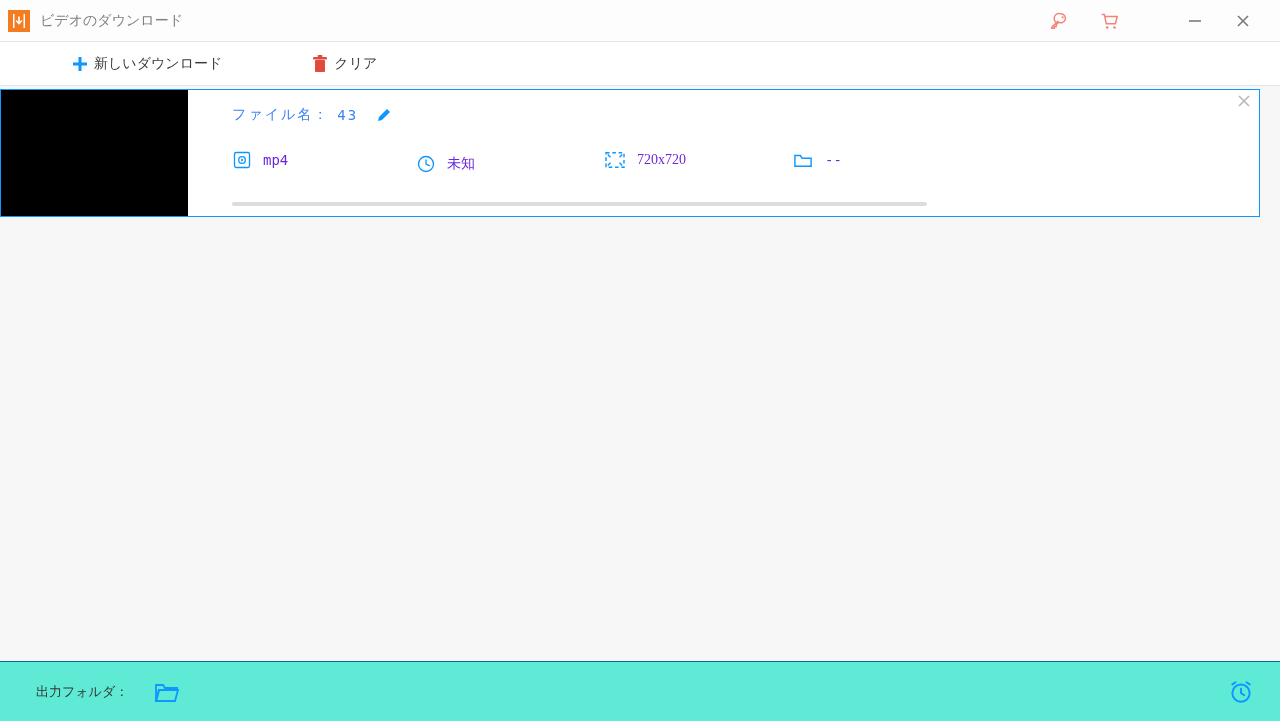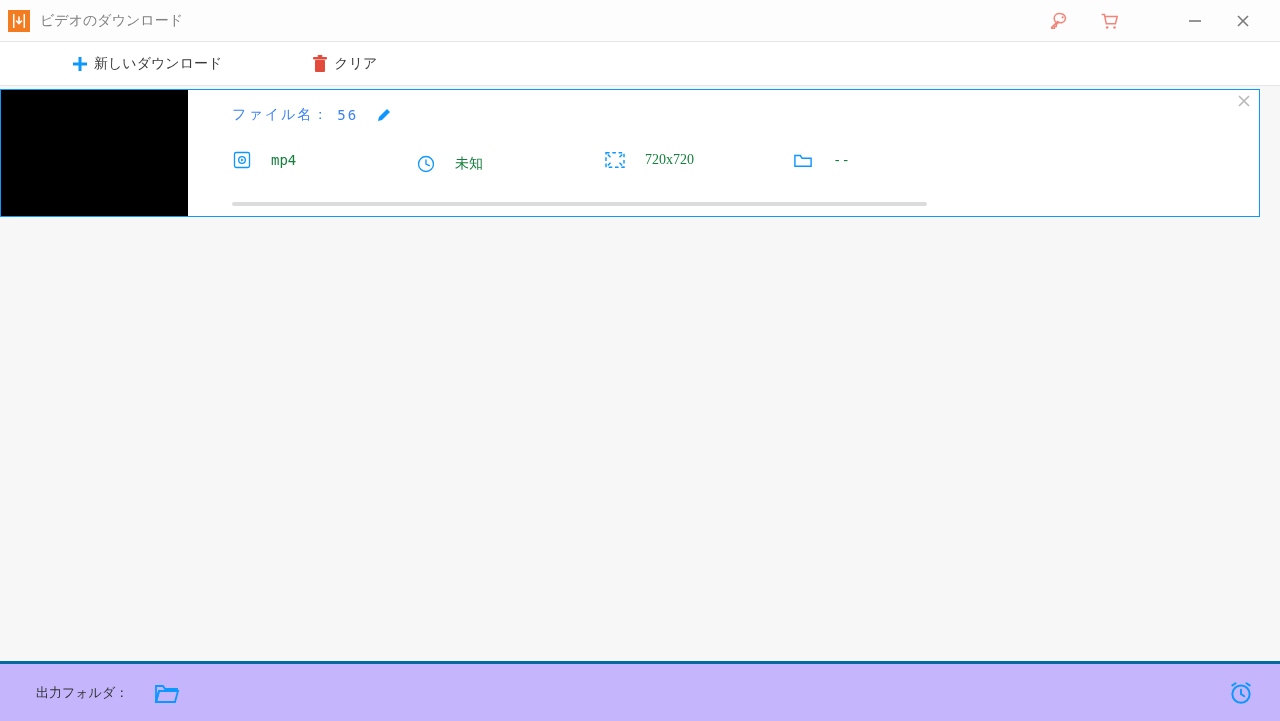--- a/index.html
+++ b/index.html
@@ -13,29 +13,29 @@
 
 .toolbar { height: 44px; background: #ffffff; border-bottom: 1px solid #e5e5e5; display: flex; align-items: center; padding: 0 72px; gap: 90px; }
 .toolbar-btn { display: flex; align-items: center; gap: 6px; color: #3a3a3a; font-size: 14px; cursor: pointer; }
 
 .content { height: 575px; background: #f7f7f7; overflow: hidden; }
 .download-item { display: flex; border: 1px solid #0d97ff; margin: 3px 20px 0 0; background: #ffffff; position: relative; }
 .thumb { width: 187px; height: 126px; background: #000000; flex: none; }
 .item-body { flex: 1; padding: 16px 30px 0 44px; position: relative; }
 .filename-row { display: flex; align-items: center; gap: 8px; color: #3b82f6; font-size: 14px; letter-spacing: 2px; }
 .meta-row { display: flex; align-items: center; margin-top: 22px; gap: 0; }
-.meta { display: flex; align-items: center; gap: 19px; color: #15803d; font-size: 14px; }
+.meta { display: flex; align-items: center; gap: 11px; color: #6d28d9; font-size: 14px; }
 .meta.c1 { width: 184px; }
 .meta.c2 { width: 188px; margin-top: 8px; }
 .meta.c3 { width: 188px; }
 .meta.c4 { }
 .progress { height: 4px; background: #dcdcdc; border-radius: 2px; margin-top: 28px; width: 695px; }
 .item-close { position: absolute; right: 8px; top: 4px; cursor: pointer; color: #b7b7b7; }
 
-.footer { height: 60px; background: #c4b5fd; border-top: 3px solid #0369a1; display: flex; align-items: center; padding: 0 0 0 36px; position: relative; }
+.footer { height: 60px; background: #5eead4; border-top: 1px solid #0369a1; display: flex; align-items: center; padding: 0 0 0 36px; position: relative; }
 .folder-label { font-size: 13px; color: #333; margin-right: 8px; }
 .folder-input-wrap { display: flex; align-items: center; border: 1px solid #bfbfbf; height: 22px; width: 582px; background: #fff; }
 .folder-input { flex: 1; border: none; outline: none; font-size: 12px; padding: 0 6px; height: 100%; }
 .folder-dd { width: 20px; display: flex; align-items: center; justify-content: center; cursor: pointer; }
 .open-folder { margin-left: 18px; cursor: pointer; }
 .download-btn { position: absolute; right: 80px; top: 0; bottom: 0; margin: auto 0; height: 50px; width: 228px; background: #0d97ff; color: #ffffff; display: flex; align-items: center; justify-content: center; font-size: 16px; letter-spacing: 6px; cursor: pointer; }
 .alarm { position: absolute; right: 26px; top: 0; bottom: 0; margin: auto 0; height: 24px; display: flex; align-items: center; cursor: pointer; }
 
 svg { display: block; }
 </style>
@@ -104,21 +104,21 @@
     <div class="thumb"></div>
     <div class="item-body">
       <div class="item-close">
         <svg width="14" height="14" viewBox="0 0 14 14">
             <line x1="2" y1="2" x2="12" y2="12" stroke="#b7b7b7" stroke-width="1.6"></line>
             <line x1="12" y1="2" x2="2" y2="12" stroke="#b7b7b7" stroke-width="1.6"></line>
           </svg>
       </div>
       <div class="filename-row">
         <span>ファイル名：</span>
-        <span style="font-family: monospace;">56</span>
+        <span style="font-family: monospace;">43</span>
         <span style="margin-left:10px;">
           <svg width="16" height="16" viewBox="0 0 16 16">
               <path d="M2 14l1-4 8-8 3 3-8 8-4 1z" fill="#0d97ff"></path>
             </svg>
         </span>
       </div>
       <div class="meta-row">
         <div class="meta c1">
           <svg width="20" height="20" viewBox="0 0 24 24">
               <rect x="3" y="3" width="18" height="18" rx="2" fill="none" stroke="#0d97ff" stroke-width="1.6"></rect>

